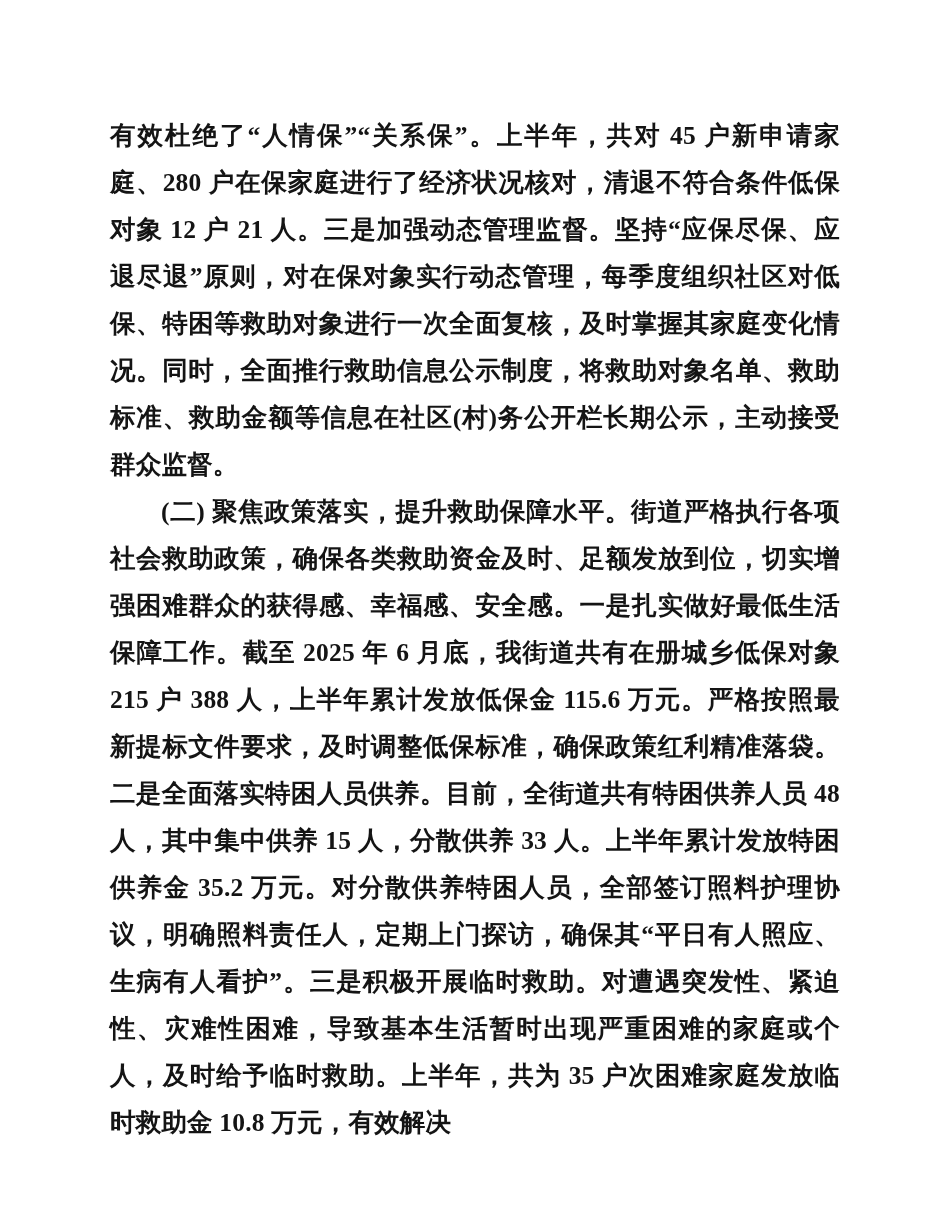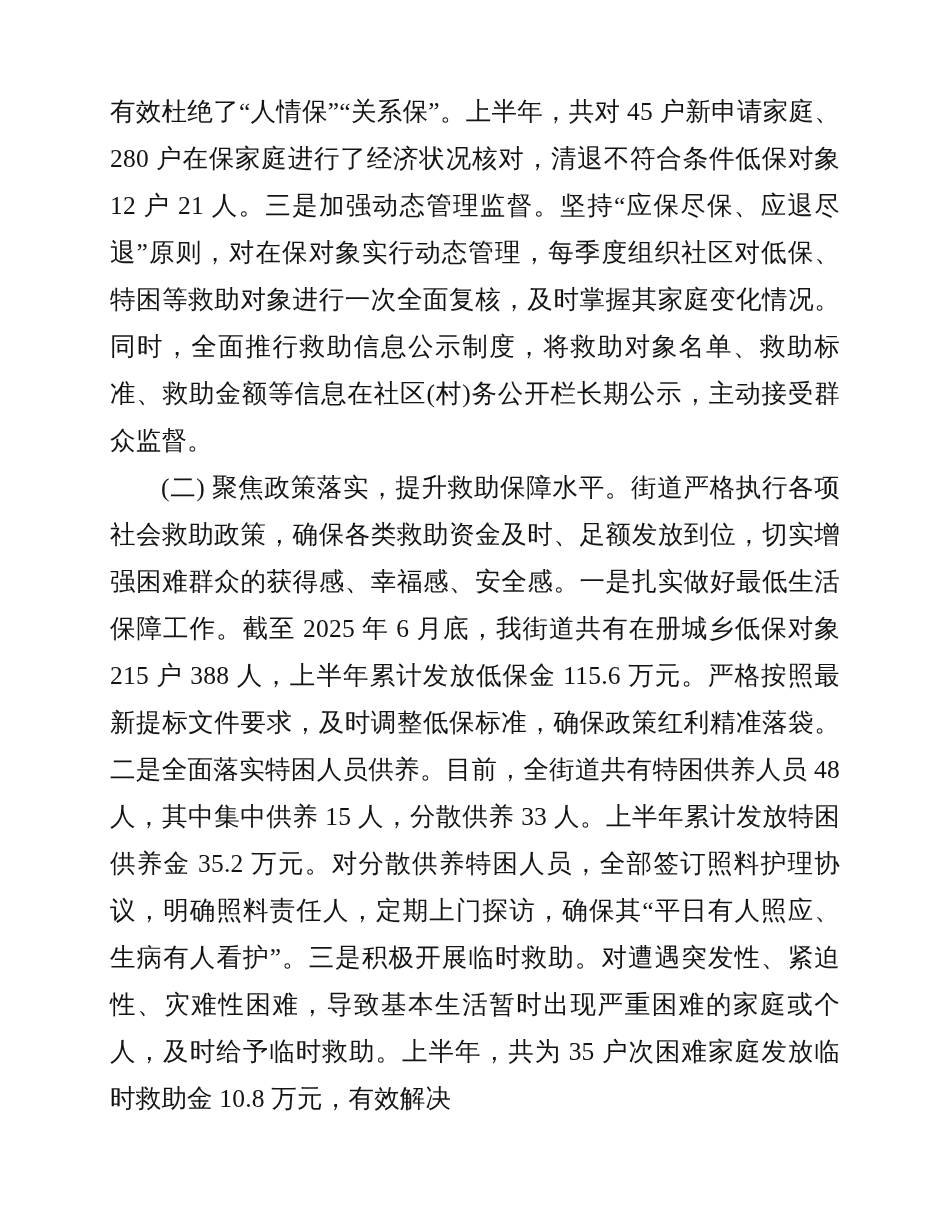--- a/index.html
+++ b/index.html
@@ -12,22 +12,23 @@
     height: 1230px;
     font-family: "Liberation Serif", "DejaVu Serif", serif;
     color: #111111;
     overflow: hidden;
   }
   .page {
     position: relative;
     width: 950px;
     height: 1078px;
     box-sizing: border-box;
-    padding: 88px 110px 60px 110px;
+    padding: 112px 110px 60px 110px;
     background: #ffffff;
+    font-weight: bold;
   }
   .doc-body {
     font-size: 25.5px;
     line-height: 47px;
     text-align: justify;
     text-justify: inter-ideograph;
     letter-spacing: 0.2px;
     color: #141414;
   }
   .para {

